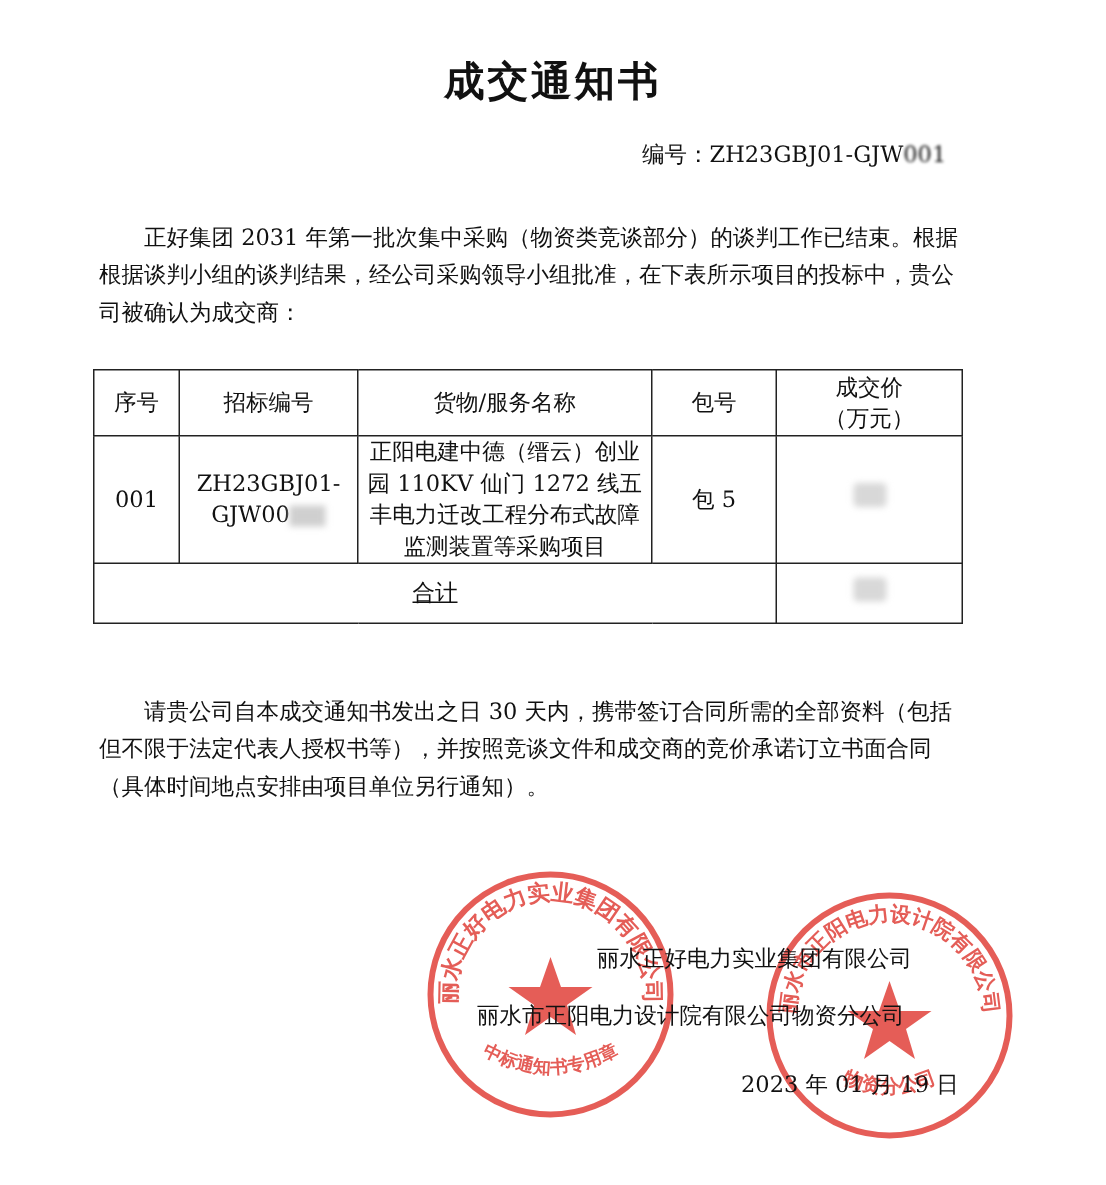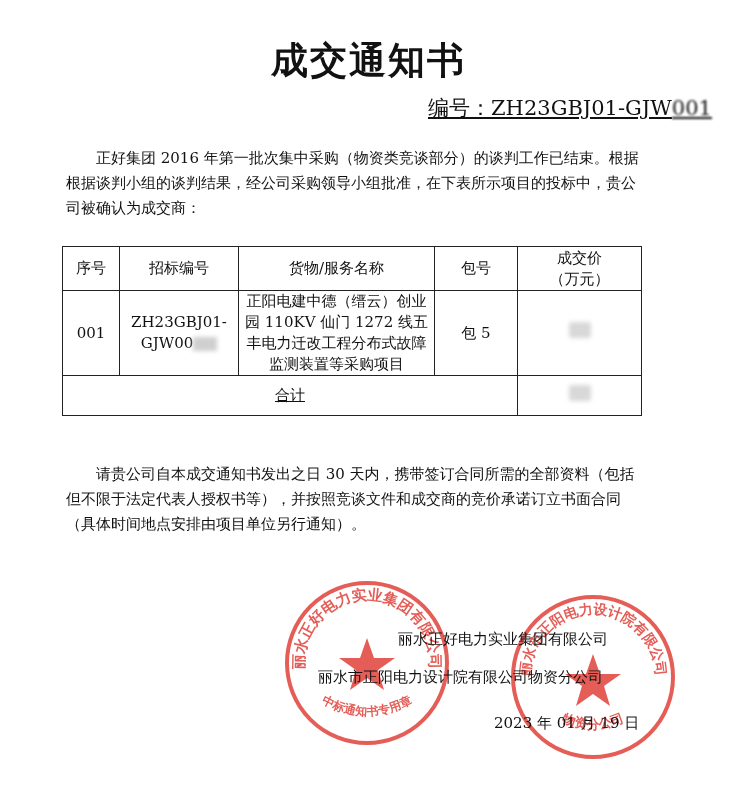--- a/index.html
+++ b/index.html
@@ -3,26 +3,26 @@
 <meta charset="utf-8">
 <style>
   html, body { margin: 0; padding: 0; }
   body {
     width: 737px; height: 790px; background: #ffffff; position: relative; overflow: hidden;
     font-family: "DejaVu Serif", "Liberation Serif", serif; color: #111;
   }
   .page { position: absolute; left: 0; top: 0; width: 737px; height: 790px; }
   .title {
     position: absolute; top: 36px; left: 0; width: 737px; text-align: center;
-    font-size: 37px; font-weight: bold; letter-spacing: 2px;
+    font-size: 27px; font-weight: bold; letter-spacing: 2px;
     font-family: "DejaVu Sans", "Liberation Sans", sans-serif;
   }
   .docno {
-    position: absolute; top: 94px; left: 428px; font-size: 21px;
-    text-decoration: underline; white-space: nowrap;
+    position: absolute; top: 94px; left: 428px; font-size: 15px;
+    white-space: nowrap;
   }
   .docno .blur { filter: blur(1.2px); }
   .addressee { position: absolute; top: 124px; left: 66px; font-size: 15px; }
   .para { position: absolute; left: 66px; width: 580px; font-size: 15px; line-height: 25px; }
   .para1 { top: 146px; }
   .para2 { top: 462px; }
   .indent { text-indent: 2em; }
   table.award {
     position: absolute; top: 246px; left: 62px; border-collapse: collapse;
     font-size: 15px;
@@ -49,21 +49,21 @@
 
 <div class="page">
 
   <div class="title">成交通知书</div>
 
   <div class="docno">
     <span>编号：</span><span>ZH23GBJ01-GJW</span><span class="blur">001</span>
   </div>
 
 
-  <div class="para para1 indent">正好集团 2016 年第一批次集中采购（物资类竞谈部分）的谈判工作已结束。根据根据谈判小组的谈判结果，经公司采购领导小组批准，在下表所示项目的投标中，贵公司被确认为成交商：</div>
+  <div class="para para1 indent">正好集团 2031 年第一批次集中采购（物资类竞谈部分）的谈判工作已结束。根据根据谈判小组的谈判结果，经公司采购领导小组批准，在下表所示项目的投标中，贵公司被确认为成交商：</div>
 
   <table class="award">
     <tbody>
         <tr class="hdr">
       <th class="c1">序号</th>
       <th class="c2">招标编号</th>
       <th class="c3">货物/服务名称</th>
       <th class="c4">包号</th>
       <th class="c5">
         <div>成交价</div>

